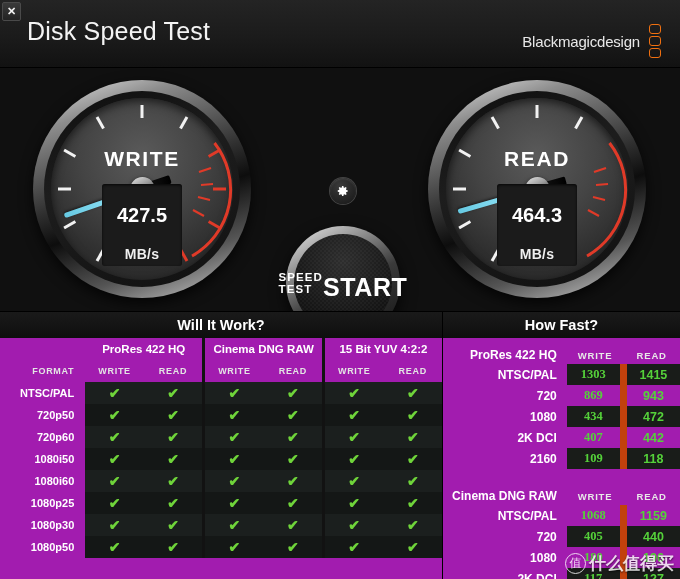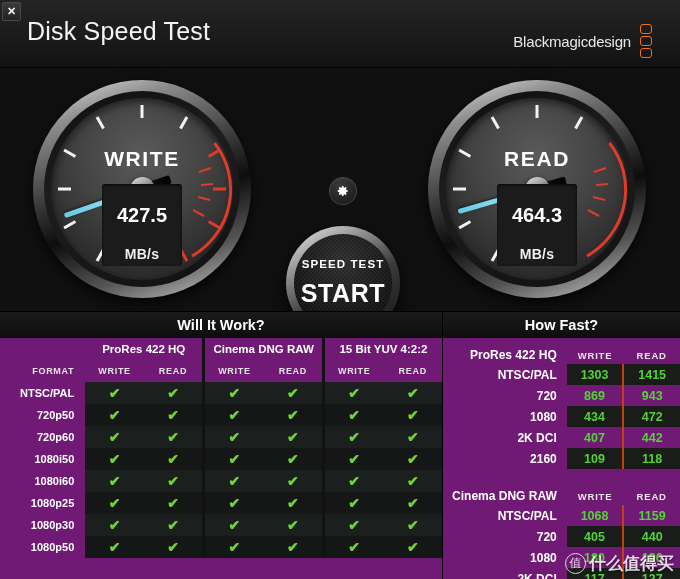--- a/index.html
+++ b/index.html
@@ -37,21 +37,21 @@
     background:linear-gradient(180deg,#3a3a3a,#232323);
     border:1px solid #4a4a4a; border-radius:2px;
     color:#f2f2f2; font-size:11px; font-weight:bold;
     line-height:17px; text-align:center; cursor:pointer;
   }
   #app-title{
     position:absolute; left:27px; top:17px;
     font-size:25px; color:#f4f4f4; font-weight:400; letter-spacing:.2px;
   }
   #brand{
-    position:absolute; right:28px; top:24px;
+    position:absolute; right:19px; top:24px;
     display:flex; align-items:center; gap:9px;
   }
   #brand-text{ font-size:15px; color:#e8e8e8; letter-spacing:-.2px; }
   #brand-mark{ display:flex; flex-direction:column; gap:2px; }
   #brand-mark i{
     display:block; width:12px; height:10px;
     border:1.6px solid #f07010; border-radius:3px;
   }
 
   
@@ -134,29 +134,29 @@
   }
   #start-face{
     width:98px; height:98px; border-radius:50%;
     background:radial-gradient(circle at 50% 28%,#2e2e2e 0%,#1c1c1c 50%,#0b0b0b 100%);
     background-image:
       linear-gradient(45deg, rgba(255,255,255,.03) 25%, transparent 25%, transparent 75%, rgba(255,255,255,.03) 75%),
       linear-gradient(45deg, rgba(255,255,255,.03) 25%, transparent 25%, transparent 75%, rgba(255,255,255,.03) 75%),
       radial-gradient(circle at 50% 28%,#2e2e2e 0%,#1b1b1b 50%,#0a0a0a 100%);
     background-size:4px 4px,4px 4px,100% 100%;
     background-position:0 0,2px 2px,0 0;
-    display:flex; flex-direction:column; align-items:center; justify-content:center;
+    display:flex; flex-direction:row; align-items:center; justify-content:center;
   }
   #start-small{ font-size:11.5px; font-weight:bold; color:#fff; letter-spacing:1.1px; }
   #start-big{ font-size:25px; font-weight:bold; color:#fff; letter-spacing:.6px; margin-top:9px; }
 
   
   #panels{
     position:absolute; left:0; top:311px; width:680px; height:268px;
-    background:#701a75; border-top:1px solid #000;
+    background:#a21caf; border-top:1px solid #000;
     display:flex;
   }
   #panel-left{ width:443px; height:100%; position:relative; border-right:1px solid #000; }
   #panel-right{ flex:1; height:100%; position:relative; }
 
   .panel-head{
     height:26px; line-height:26px; text-align:center;
     font-size:14.5px; font-weight:bold; color:#fff;
     background:linear-gradient(180deg,#1a1a1a,#0e0e0e);
   }
@@ -196,21 +196,21 @@
     text-align:center; vertical-align:bottom; padding-bottom:3px;
   }
   #ft td.lbl{
     text-align:right; padding-right:10px;
     font-size:12px; font-weight:bold; color:#fff; width:118px;
   }
   #ft td.num{
     text-align:center; font-size:12.5px; color:#55d13a; font-weight:bold; width:54px;
   }
   #ft tbody tr.dat:nth-child(even) td.num{ background:#191c19; }
-  #ft td.num.w{ border-right:2px solid #c2410c; }
+  #ft td.num.w{ border-right:7px solid #c2410c;font-family:Liberation Serif, serif; }
   #ft .spacer td{ height:12px; }
 
   
   #watermark{
     position:absolute; right:6px; bottom:4px;
     display:flex; align-items:center; gap:3px;
     opacity:.82; pointer-events:none;
   }
   #wm-badge{
     width:21px; height:21px; border-radius:50%;

